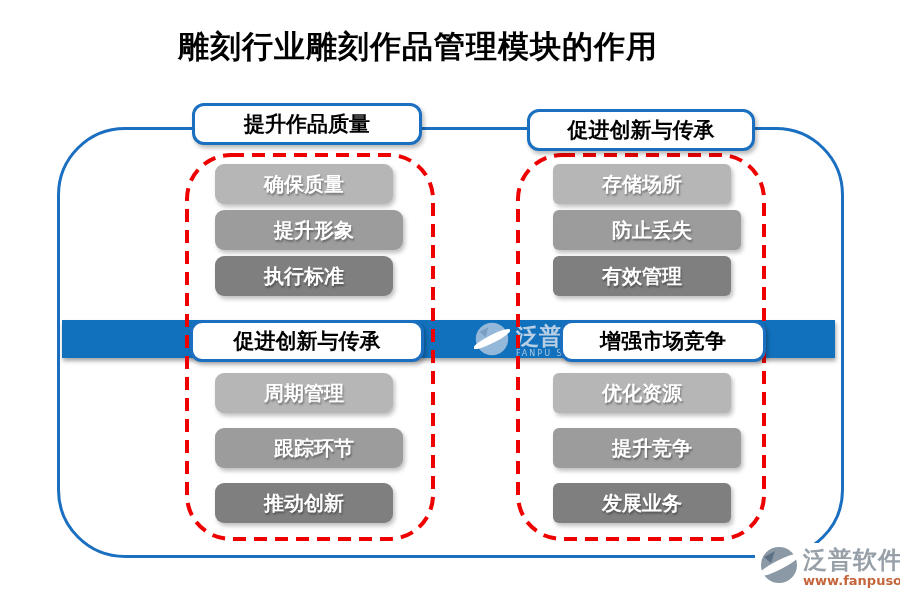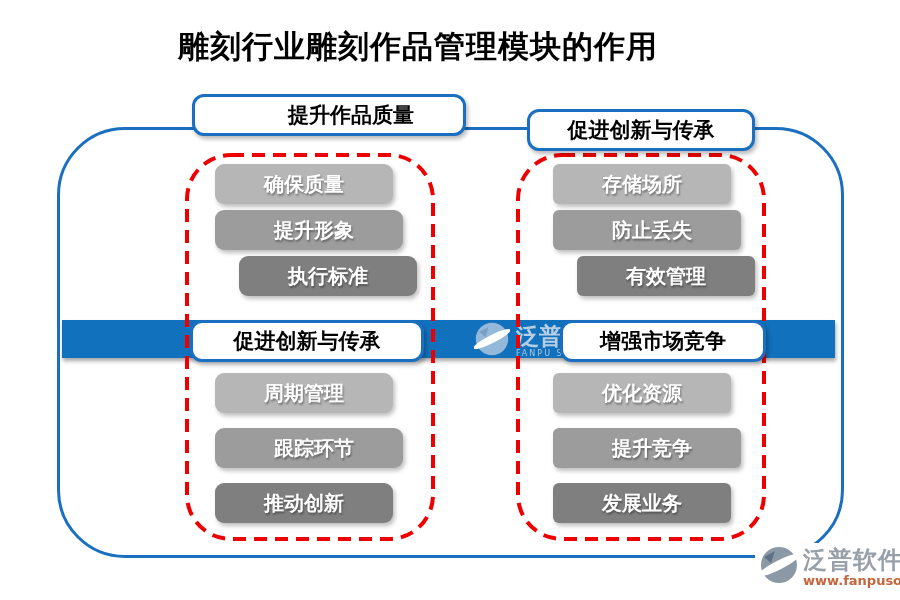--- a/index.html
+++ b/index.html
@@ -26,35 +26,35 @@
   .dashed-zone{position:absolute;top:152px;width:252px;height:390px;z-index:3;}
   .dashed-zone.left{left:184px;}
   .dashed-zone.right{left:515px;}
   .hdr{
     position:absolute;height:36px;z-index:5;
     background:#fff;border:3px solid var(--border-blue,#1b6fc0);
     border-radius:12px;display:flex;align-items:center;justify-content:center;
     font-size:21px;font-weight:800;color:#000;
     box-shadow:2px 3px 4px rgba(0,0,0,.28);
   }
-  .hdr.h1{left:192px;top:94px;width:224px;padding-left:44px;}
+  .hdr.h1{left:192px;top:103px;width:224px;}
   .hdr.h2{left:527px;top:109px;width:222px;}
   .hdr.h3{left:190px;top:320px;width:228px;}
   .hdr.h4{left:560px;top:320px;width:200px;}
   .btn{
     position:absolute;width:178px;height:40px;z-index:4;
     border-radius:9px;display:flex;align-items:center;justify-content:center;
     font-size:20px;font-weight:800;color:#fff;
     text-shadow:1px 2px 2px rgba(0,0,0,.35);
     box-shadow:2px 3px 4px rgba(0,0,0,.25);
     font-family:Liberation Mono, monospace;
   }
   .col-l{left:215px;}
   .col-r{left:553px;border-radius:6px;}
-  .r1a{top:164px;} .r1b{top:210px;} .r1c{top:256px;margin-left:24px;}
+  .r1a{top:164px;} .r1b{top:210px;} .r1c{top:256px;}
   .r2a{top:373px;} .r2b{top:428px;} .r2c{top:483px;}
   .g1{background:var(--btn-gray-1,#b6b6b6);}
   .g2{background:var(--btn-gray-2,#9c9c9c);padding-left:10px;}
   .g3{background:var(--btn-gray-3,#7f7f7f);}
   .watermark{
     position:absolute;left:474px;top:321px;z-index:3;
     display:flex;align-items:center;gap:6px;pointer-events:none;
   }
   .wm-text{display:flex;flex-direction:column;line-height:1;}
   .wm-brand{font-size:23px;font-weight:800;color:rgba(198,214,232,.92);}

